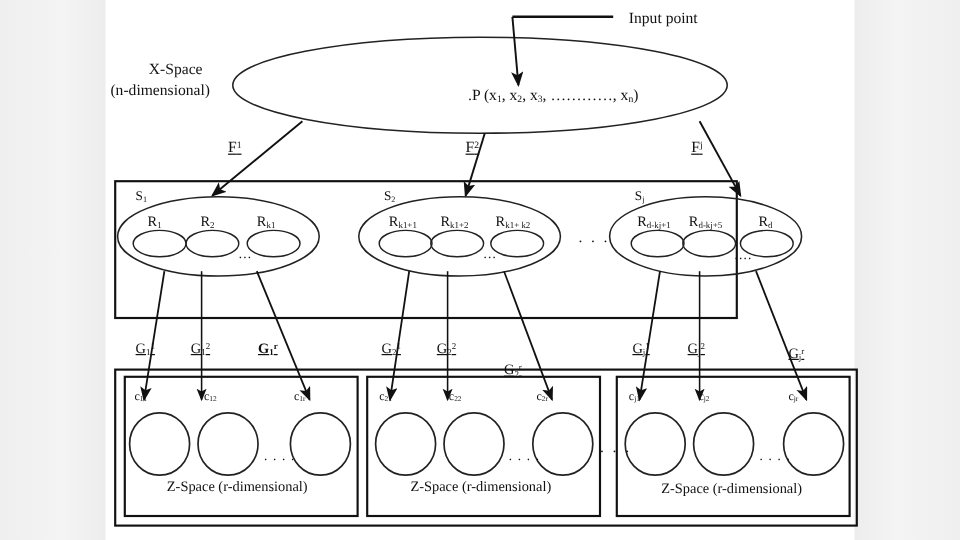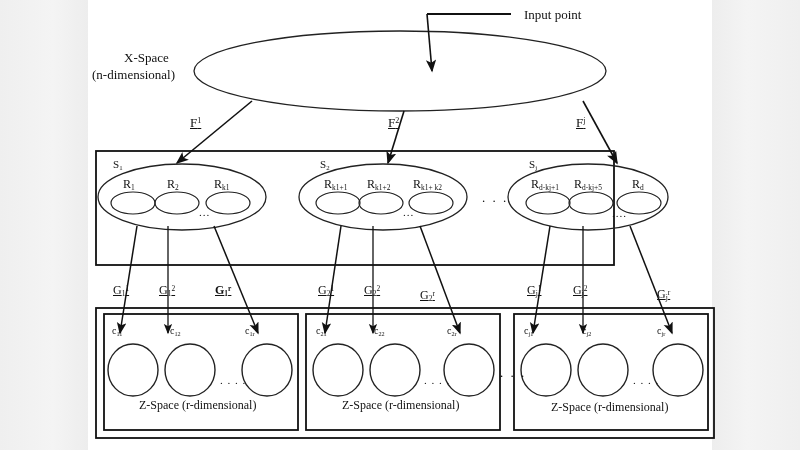--- a/index.html
+++ b/index.html
@@ -97,20 +97,23 @@
     <ellipse cx="546" cy="370" rx="25" ry="26" fill="none" stroke="#222" stroke-width="1.4"></ellipse>
     <ellipse cx="603" cy="370" rx="25" ry="26" fill="none" stroke="#222" stroke-width="1.4"></ellipse>
     <ellipse cx="678" cy="370" rx="25" ry="26" fill="none" stroke="#222" stroke-width="1.4"></ellipse>
   </svg>
 
   <div class="lbl" style="left:524px;top:7px;font-size:13px;">Input point</div>
 
   <div class="lbl" style="left:104px;top:50px;font-size:13px;margin-left:20px;">X-Space</div>
   <div class="lbl" style="left:92px;top:67px;font-size:13px;">(n-dimensional)</div>
 
+  <div class="lbl" style="left:390px;top:71px;font-size:13px;">
+    <span>.P (x</span><sub>1</sub><span>, x</span><sub>2</sub><span>, x</span><sub>3</sub><span>, …………, x</span><sub>n</sub><span>)</span>
+  </div>
 
   <div class="lbl u" style="left:190px;top:115px;font-size:13px;">
     <span>F</span><sup>1</sup>
   </div>
   <div class="lbl u" style="left:388px;top:115px;font-size:13px;">
     <span>F</span><sup>2</sup>
   </div>
   <div class="lbl u" style="left:576px;top:115px;font-size:13px;">
     <span>F</span><sup>j</sup>
   </div>
@@ -170,21 +173,21 @@
   <div class="lbl u" style="left:215px;top:283px;font-size:12px;font-weight:bold;">
     <span>G</span><sub>1</sub><sup>r</sup>
   </div>
 
   <div class="lbl u" style="left:318px;top:283px;font-size:12px;">
     <span>G</span><sub>2</sub><sup>1</sup>
   </div>
   <div class="lbl u" style="left:364px;top:283px;font-size:12px;">
     <span>G</span><sub>2</sub><sup>2</sup>
   </div>
-  <div class="lbl u" style="left:420px;top:288px;font-size:12px;">
+  <div class="lbl u" style="left:420px;top:301px;font-size:12px;">
     <span>G</span><sub>2</sub><sup>r</sup>
   </div>
 
   <div class="lbl u" style="left:527px;top:283px;font-size:12px;">
     <span>G</span><sub>j</sub><sup>1</sup>
   </div>
   <div class="lbl u" style="left:573px;top:283px;font-size:12px;">
     <span>G</span><sub>j</sub><sup>2</sup>
   </div>
   <div class="lbl u" style="left:633px;top:287px;font-size:12px;margin-left:24px;">

